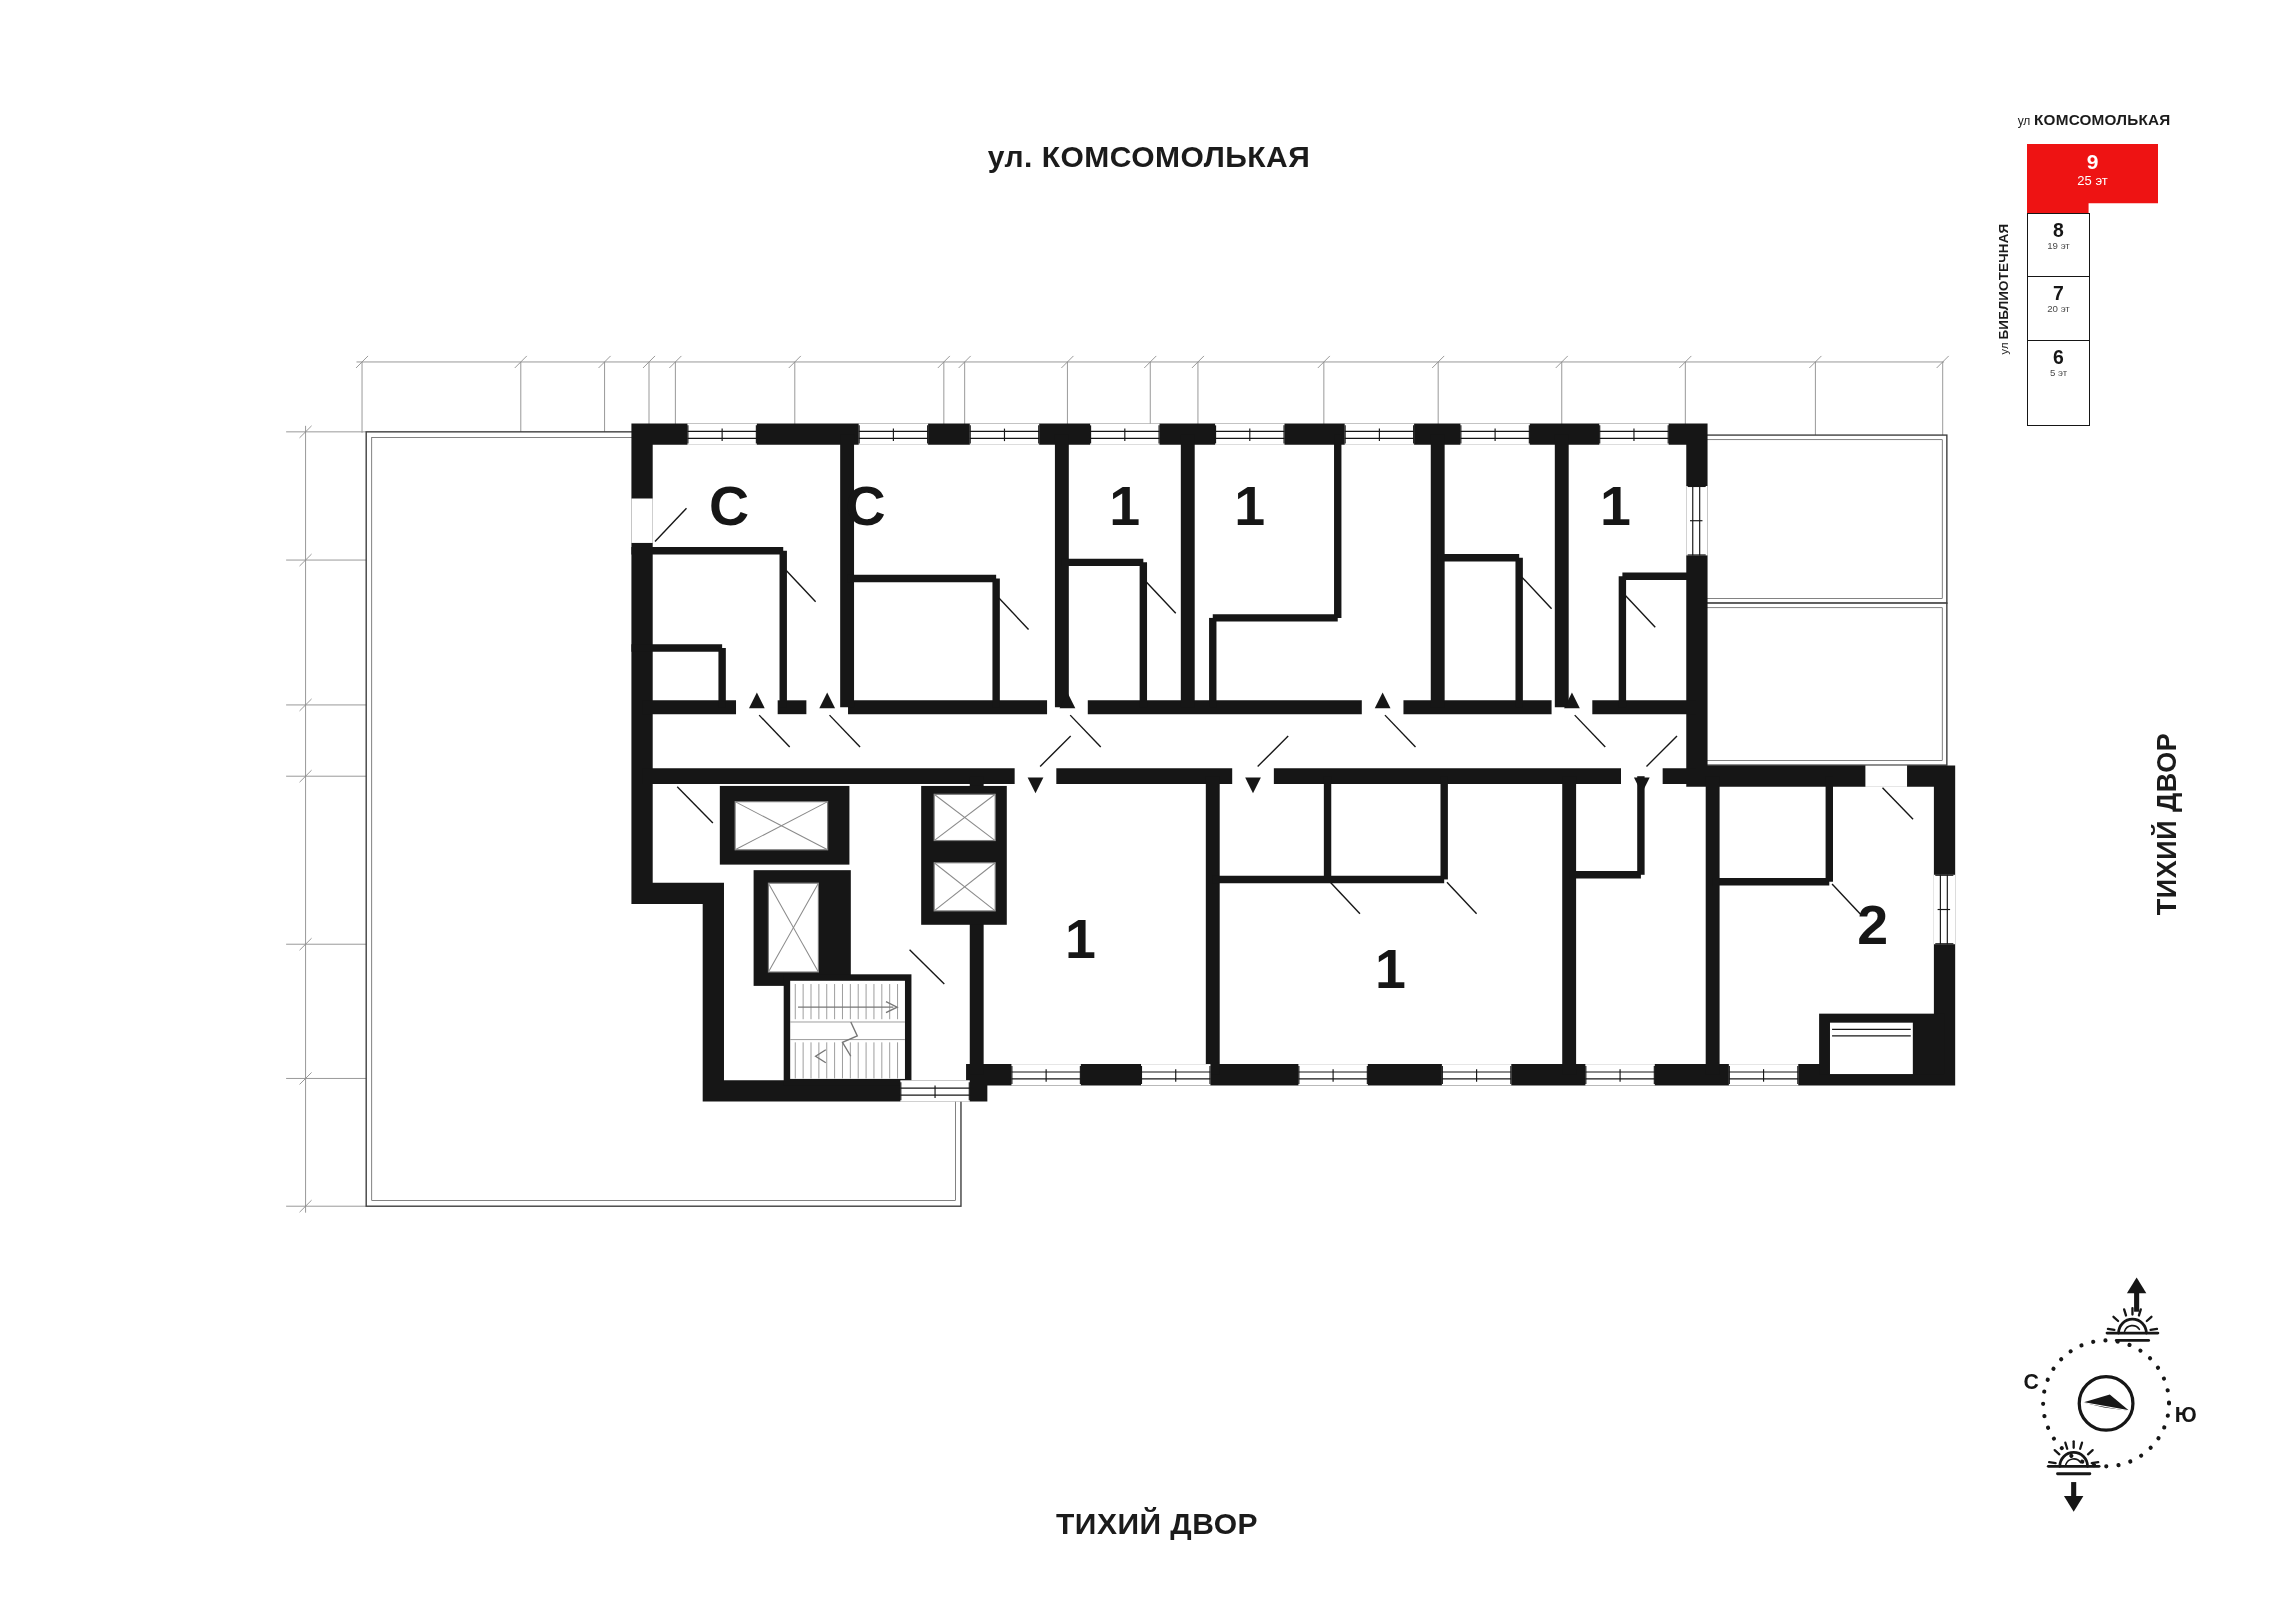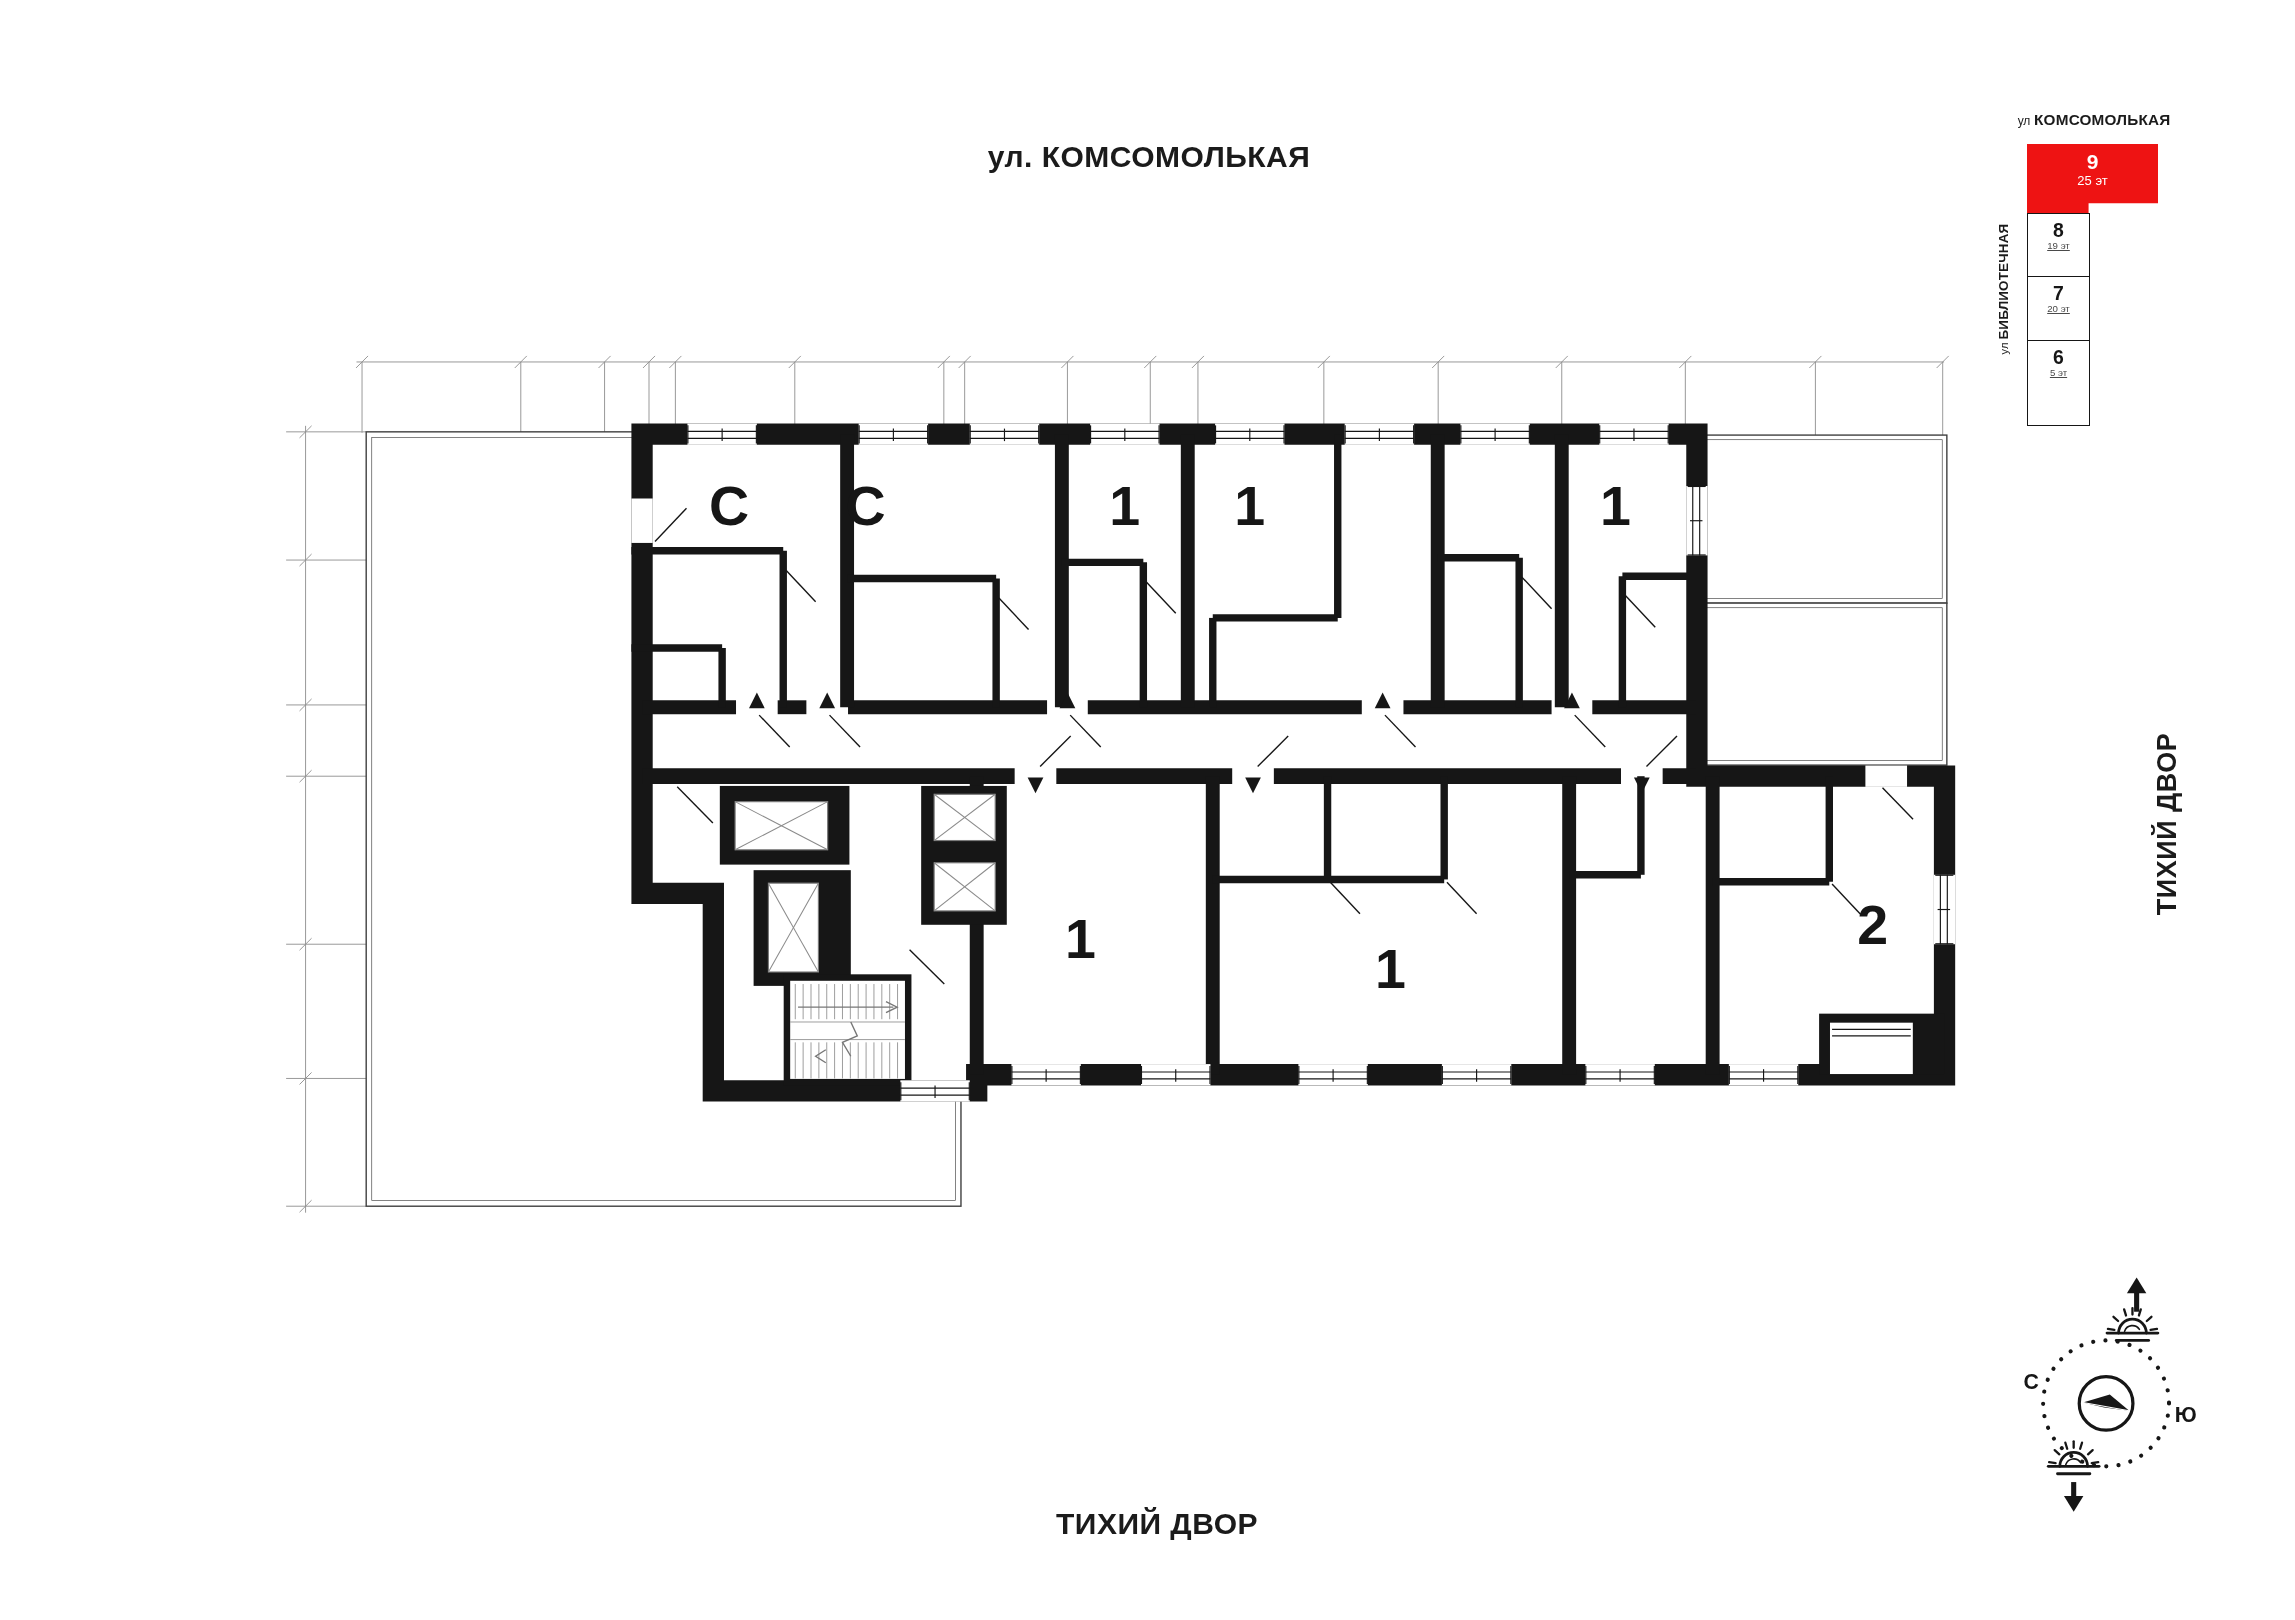--- a/index.html
+++ b/index.html
@@ -21,21 +21,21 @@
   .mm-vstreet .pre{font-size:11px;font-weight:400;margin-right:3.2px;}
   .mm-vstreet .name{font-size:13.4px;font-weight:700;letter-spacing:0.2px;}
   .mm-block9{position:absolute;left:2027px;top:144px;width:131px;height:69px;background:#ee1313;
          clip-path:polygon(0 0,100% 0,100% 86%,47% 86%,47% 100%,0 100%);
          display:flex;flex-direction:column;align-items:center;padding-top:6.5px;box-sizing:border-box;}
   .mm-block9 .num{font-size:21px;font-weight:700;color:#ffffff;line-height:1.05;}
   .mm-block9 .flr{font-size:13px;color:#ffffff;}
   .mm-block{position:absolute;left:2027px;width:63px;background:#ffffff;border:1.9px solid #161616;
          box-sizing:border-box;display:flex;flex-direction:column;align-items:center;padding-top:5.6px;}
   .mm-block .num{font-size:19.4px;font-weight:700;color:#161616;line-height:1.05;}
-  .mm-block .flr{font-size:9.7px;color:#4a4a4a;text-decoration:underline;}
+  .mm-block .flr{font-size:9.7px;color:#4a4a4a;}
   .b8{top:213px;height:65px;}
   .b7{top:276px;height:66px;}
   .b6{top:340px;height:86px;}
 </style>
 </head>
 <body>
 
 <div id="screen">
 
   <svg width="2295" height="1620" viewBox="0 0 4958 3500" style="position:absolute;left:0;top:0;">

